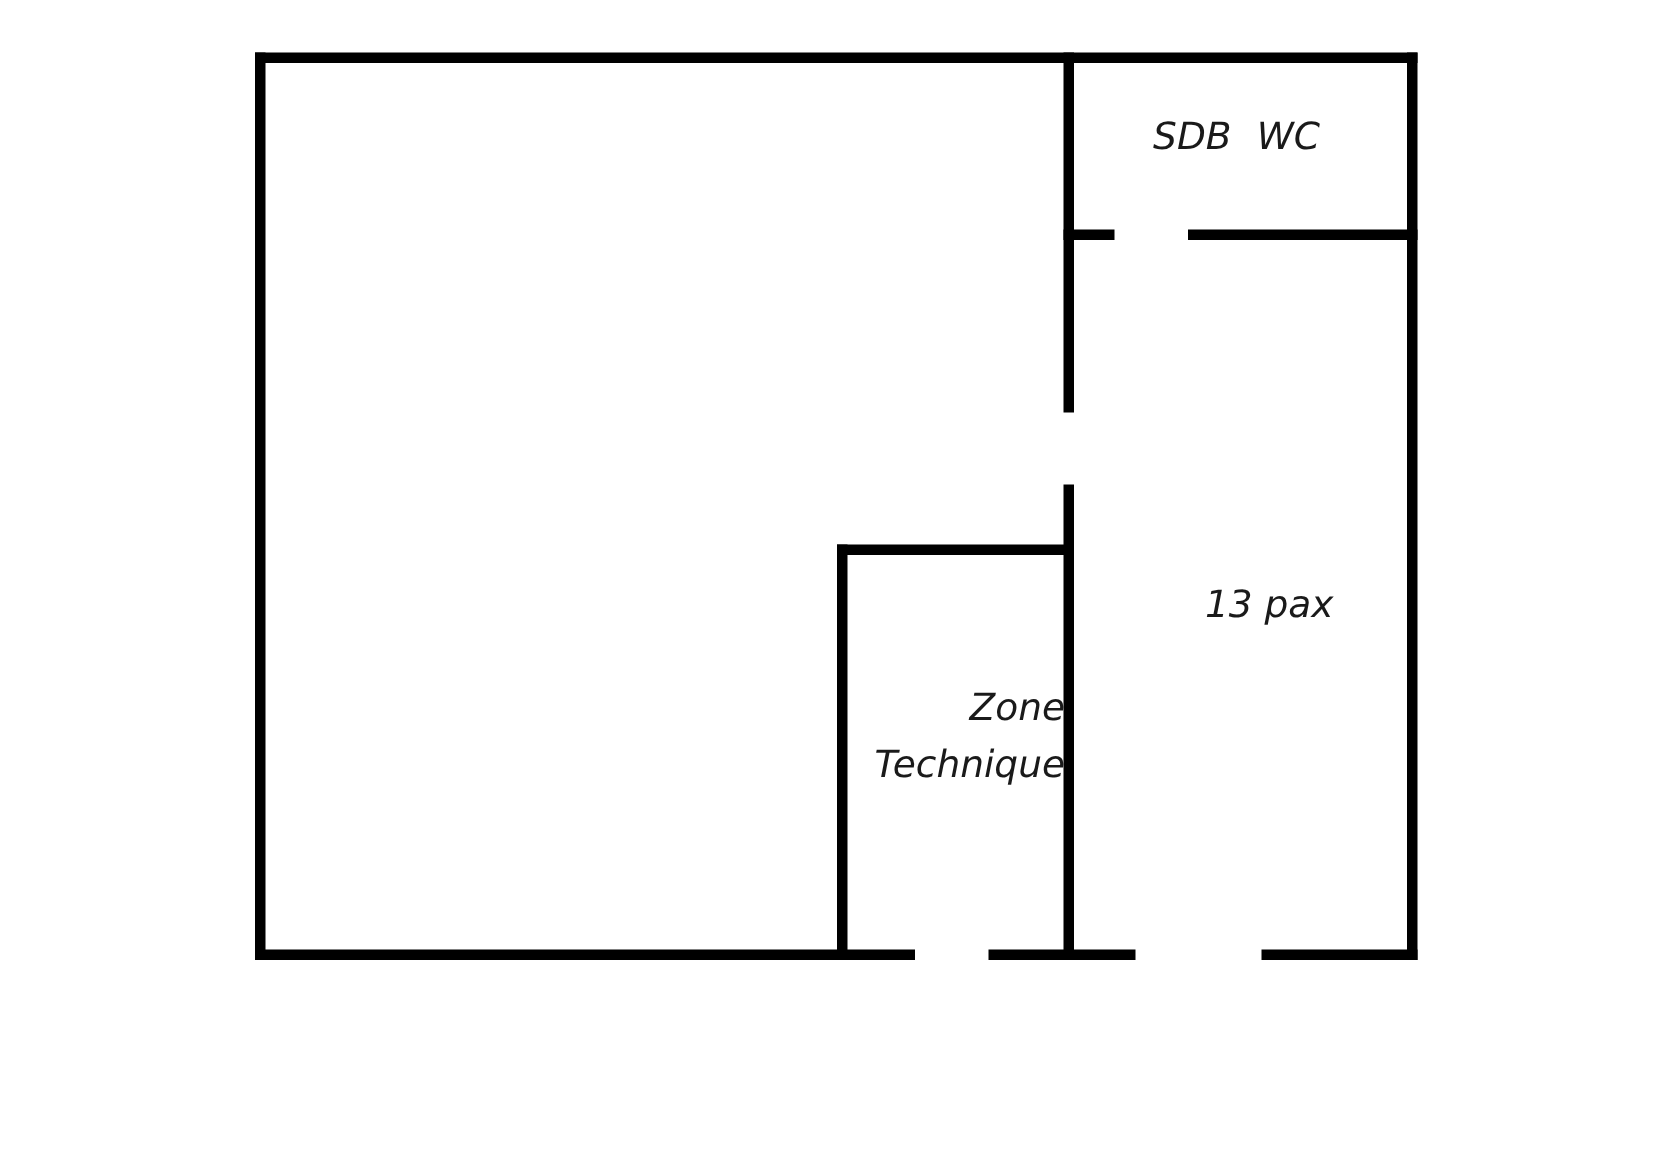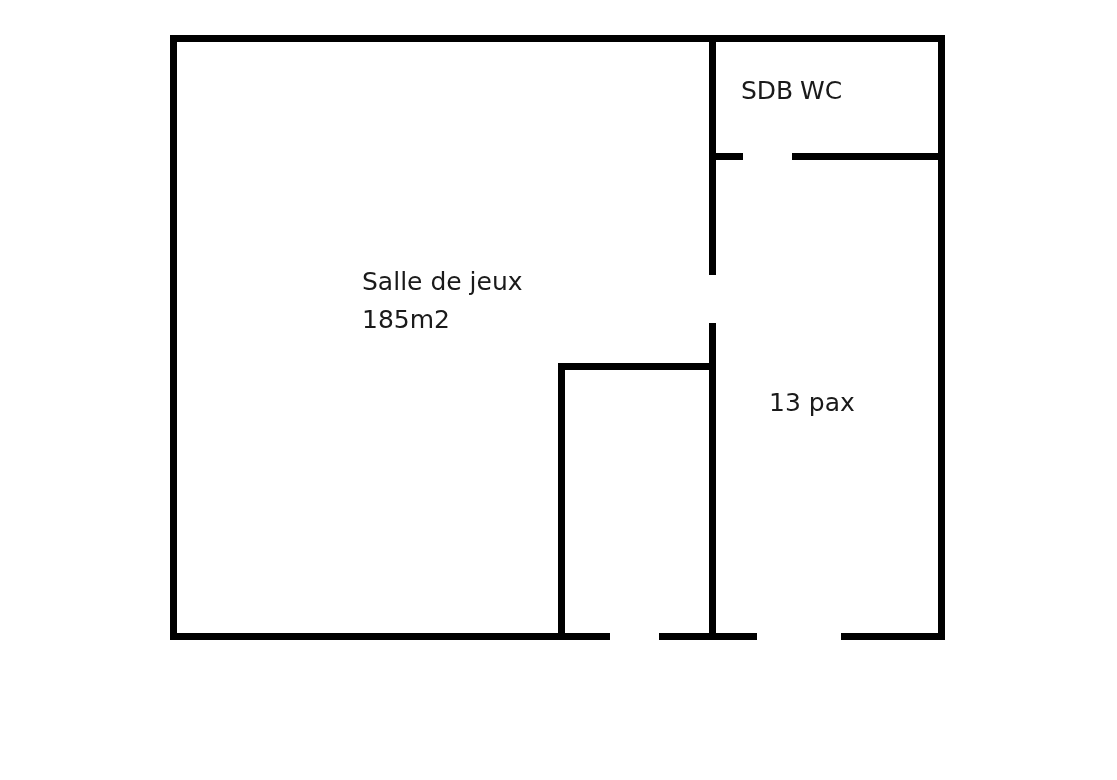--- a/index.html
+++ b/index.html
@@ -21,25 +21,26 @@
       top: 0;
       width: 1117px;
       height: 780px;
     }
     .wall {
       position: absolute;
       background: #000000;
     }
     .label {
       position: absolute;
-      text-align: left;
+      text-align: right;
       font-size: 25px;
       line-height: 38px;
       white-space: nowrap;
       color: #1a1a1a;
+      font-style: italic;
     }
     .label span { display: block; }
   </style>
 </head>
 <body>
 
 <div class="plan">
 
   <div class="wall" style="left:170px; top:35px; width:775px; height:7px;"></div>
   <div class="wall" style="left:170px; top:35px; width:7px; height:605px;"></div>
@@ -51,31 +52,31 @@
 
   <div class="wall" style="left:709px; top:35px; width:7px; height:240px;"></div>
   <div class="wall" style="left:709px; top:323px; width:7px; height:317px;"></div>
 
   <div class="wall" style="left:709px; top:153px; width:34px; height:7px;"></div>
   <div class="wall" style="left:792px; top:153px; width:153px; height:7px;"></div>
 
   <div class="wall" style="left:558px; top:363px; width:158px; height:7px;"></div>
   <div class="wall" style="left:558px; top:363px; width:7px; height:277px;"></div>
 
-  <div class="label" style="left:362px; top:263px; width:200px;">
-    <span>Salle de jeux</span>
-    <span>185m2</span>
-  </div>
 
   <div class="label" style="left:741px; top:72px; width:80px;">
     <span>SDB</span>
   </div>
 
   <div class="label" style="left:800px; top:72px; width:80px;">
     <span>WC</span>
   </div>
 
   <div class="label" style="left:769px; top:384px; width:120px;">
     <span>13 pax</span>
   </div>
 
+  <div class="label" style="left:560px; top:453px; width:150px;">
+    <span>Zone</span>
+    <span>Technique</span>
+  </div>
 
 </div>
 
 </body></html>

